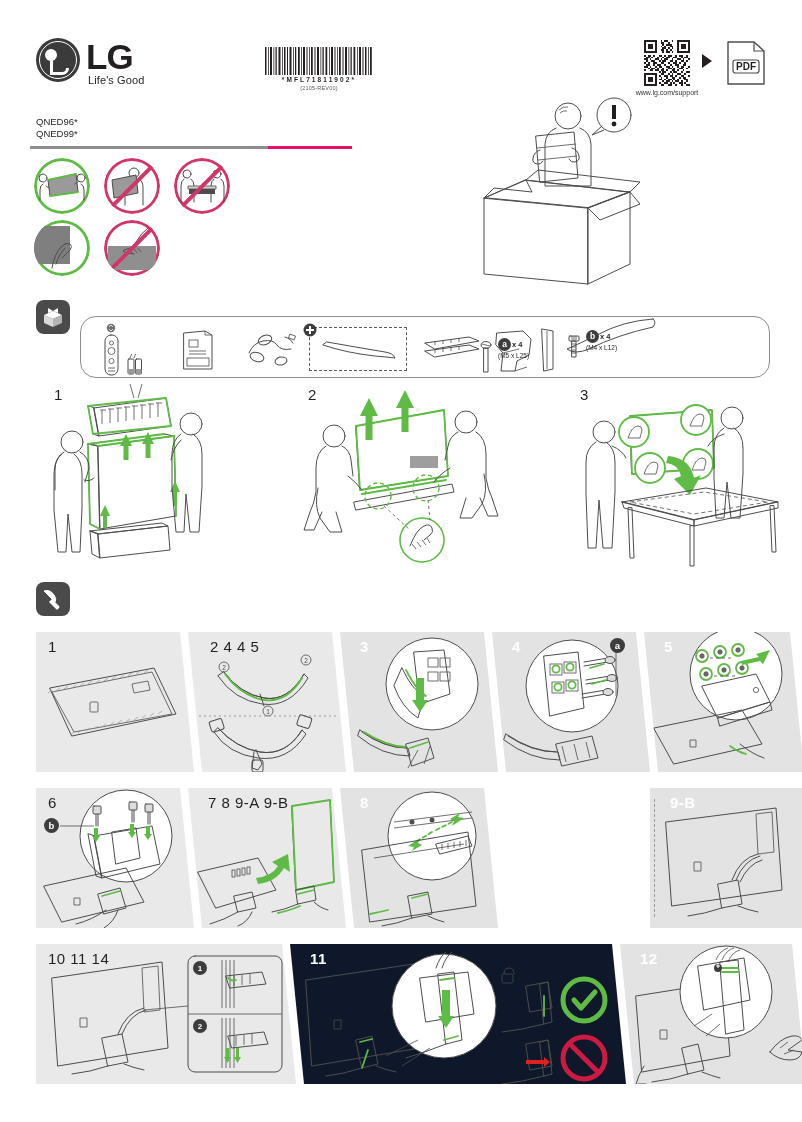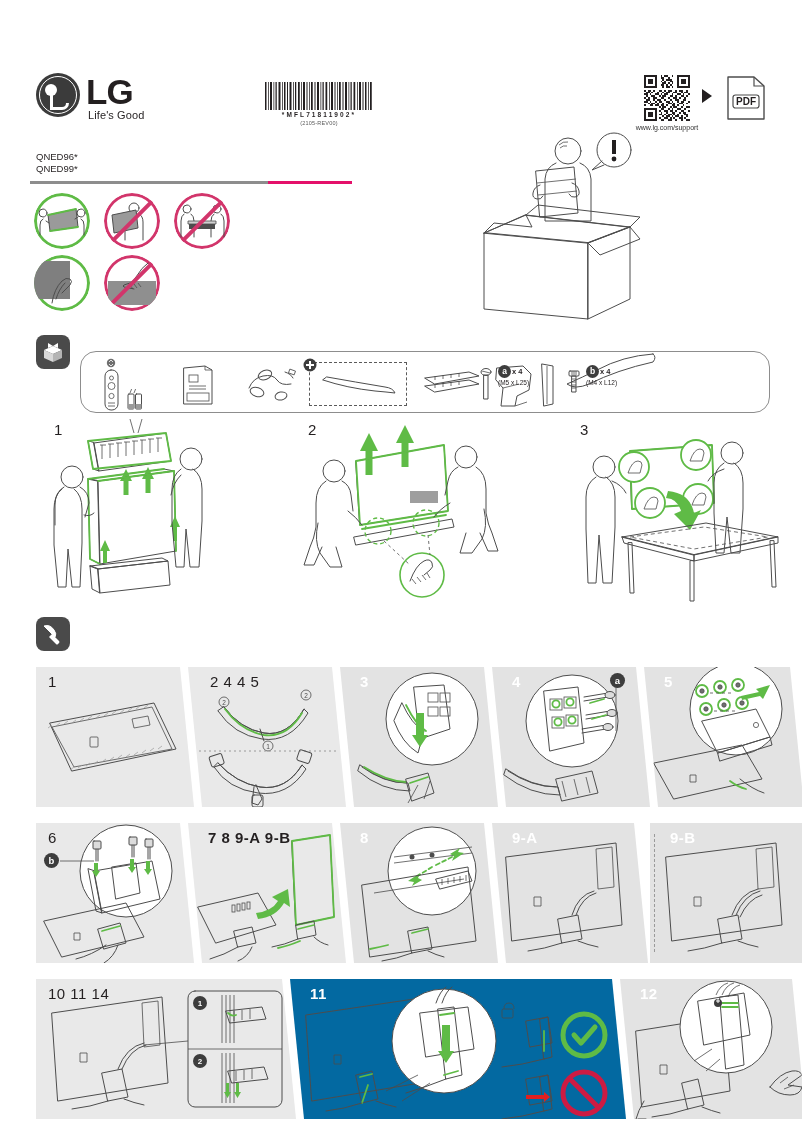--- a/index.html
+++ b/index.html
@@ -6,21 +6,21 @@
   html, body { margin: 0; padding: 0; }
   body {
     width: 802px;
     height: 1122px;
     background: #ffffff;
     font-family: "Liberation Sans", sans-serif;
     color: #231f20;
     overflow: hidden;
     position: relative;
   }
-  .page { position: relative; width: 802px; height: 840px; margin-top: 35px; }
+  .page { position: relative; width: 802px; height: 840px; }
 
   
   .header { position: absolute; left: 0; top: 0; width: 802px; height: 150px; }
 
   .lg-logo { position: absolute; left: 36px; top: 38px; width: 140px; height: 46px; }
   .lg-mark {
     position: absolute; left: 0; top: 0; width: 44px; height: 44px;
     border-radius: 50%; background: #3b3b3b;
   }
   .lg-mark .eye {
@@ -573,21 +573,21 @@
     <svg class="acc-item" style="left:458px; top:10px; width:18px; height:46px;" viewBox="0 0 18 46">
       <path class="ln" d="M3 2 L14 4 L14 42 L5 44 Z" fill="#cfcfcf"></path>
       <path class="ln2" d="M8 4 v38"></path>
     </svg>
 
     <svg class="acc-item" style="left:482px; top:-4px; width:94px; height:44px;" viewBox="0 0 94 44">
       <path class="ln" d="M90 6 q-30 2 -56 16 q-14 7 -30 14 q8 6 22 0 q28 -14 64 -22 q4 -5 0 -8 Z" fill="#d2d2d2"></path>
     </svg>
   </div>
 
-  <div class="screw-spec" style="left:486px; top:330px; width:80px;">
+  <div class="screw-spec" style="left:486px; top:338px; width:80px;">
     <svg style="position:absolute; left:-6px; top:2px; width:12px; height:34px;" viewBox="0 0 12 34">
       <ellipse class="ln" cx="6" cy="5" rx="5" ry="3.5" fill="#e0e0e0"></ellipse>
       <path class="ln2" d="M2 4 l8 2"></path>
       <rect class="ln" x="4" y="8" width="4" height="24" fill="#cfcfcf"></rect>
     </svg>
     <span class="badge-dark" style="margin-left:12px;">a</span><span class="qty">x 4</span>
     <span class="dim" style="margin-left:12px;">(M5 x L25)</span>
   </div>
 
   <div class="screw-spec" style="left:574px; top:330px; width:80px;">
@@ -890,21 +890,21 @@
 
         <path class="ln" d="M8 98 L90 80 L108 114 L26 134 Z" fill="#ffffff"></path>
         <path class="ln2" d="M38 110 h6 v7 h-6 Z" fill="#f0f0f0"></path>
         <path class="ln" d="M62 106 L84 100 L90 120 L68 126 Z" fill="#9a9a9a"></path>
         <path class="gl" d="M66 108 L84 103"></path>
         <path class="ln" d="M70 122 q-14 10 -30 14" fill="none"></path>
         <path class="ln" d="M82 122 q-4 12 -14 18" fill="none"></path>
       </svg>
     </div>
 
-    <div class="panel chev-in" style="left:152px; width:158px;font-weight:bold;">
+    <div class="panel chev-in" style="left:152px; width:158px;">
       <div class="pnum multi" style="left:20px;">7 8 9-A 9-B</div>
       <svg viewBox="0 0 158 140" style="width:158px;height:140px;">
 
         <path class="ln" d="M10 84 L70 70 L88 102 L28 120 Z" fill="#ffffff"></path>
         <g class="ln2">
           <rect x="44" y="82" width="3" height="7"></rect>
             <rect x="49" y="81" width="3" height="7"></rect>
           <rect x="54" y="80" width="3" height="7"></rect>
             <rect x="59" y="79" width="3" height="7"></rect>
         </g>
@@ -939,32 +939,20 @@
 
         <path class="ln" d="M22 62 L128 44 L136 118 L30 134 Z" fill="#ffffff"></path>
         <path class="ln2" d="M34 70 L124 56"></path>
         <path class="ln" d="M68 108 L88 104 L92 126 L72 130 Z" fill="#9a9a9a"></path>
         <path class="gl" d="M72 110 L88 106"></path>
         <path class="ln" d="M72 130 q-16 6 -30 8 M88 128 q8 4 16 6" fill="none"></path>
         <path class="gl" d="M30 126 q10 -2 18 -4"></path>
       </svg>
     </div>
 
-    <div class="panel chev-in" style="left:456px; width:156px; background:#e3e3e3;">
-      <div class="pnum white" style="left:20px;">9-A</div>
-      <svg viewBox="0 0 156 140" style="width:156px;height:140px;">
-        <path class="ln" d="M14 34 L124 20 L130 102 L20 118 Z" fill="#ffffff"></path>
-        <path class="ln2" d="M104 26 L120 24 L122 64 L106 66 Z" fill="#f6f6f6"></path>
-        <path class="ln2" d="M42 74 h7 v9 h-7 Z" fill="#f0f0f0"></path>
-        <path class="ln" d="M66 96 L86 92 L90 116 L70 120 Z" fill="#9a9a9a"></path>
-        <path class="ln" d="M70 120 q-18 6 -34 8 M86 118 q10 4 20 6" fill="none"></path>
-        <path class="ln" d="M80 92 q6 -20 22 -24" fill="none"></path>
-        <path class="ln" d="M84 92 q6 -18 20 -22" fill="none"></path>
-      </svg>
-    </div>
 
     <div class="panel plain" style="left:614px; width:154px; background:#e3e3e3;">
       <div class="dash-div" style="left:4px;"></div>
       <div class="pnum white" style="left:20px;text-align:center;">9-B</div>
       <svg viewBox="0 0 154 140" style="width:154px;height:140px;">
         <path class="ln" d="M16 34 L126 20 L132 102 L22 118 Z" fill="#ffffff"></path>
         <path class="ln2" d="M106 26 L122 24 L124 64 L108 66 Z" fill="#f6f6f6"></path>
         <path class="ln2" d="M44 74 h7 v9 h-7 Z" fill="#f0f0f0"></path>
         <path class="ln" d="M68 96 L88 92 L92 116 L72 120 Z" fill="#9a9a9a"></path>
         <path class="ln" d="M72 120 q-18 6 -34 8 M88 118 q10 4 20 6" fill="none"></path>
@@ -1004,21 +992,21 @@
         <g class="ln2">
           <path d="M186 74 v50 M190 74 v50 M194 74 v50 M198 74 v50"></path>
         </g>
         <path class="ln" d="M192 92 L228 88 L232 100 L196 104 Z" fill="#dcdcdc"></path>
         <path class="ln2" d="M200 92 v10 M208 91 v10 M216 90 v10"></path>
         <path class="gfill" d="M190 104 h3 v9 l2 0 l-3.5 6 l-3.5 -6 l2 0 Z"></path>
         <path class="gfill" d="M200 104 h3 v9 l2 0 l-3.5 6 l-3.5 -6 l2 0 Z"></path>
       </svg>
     </div>
 
-    <div class="panel chev-in" style="left:254px; width:336px; background:#0369a1;">
+    <div class="panel chev-in" style="left:254px; width:336px; background:#0f172a;">
       <div class="pnum white" style="left:20px;">11</div>
       <svg viewBox="0 0 336 140" style="width:336px;height:140px;">
 
         <path class="ln" d="M16 36 L124 20 L130 104 L22 122 Z" fill="#ffffff"></path>
         <path class="ln2" d="M44 76 h7 v9 h-7 Z" fill="#f0f0f0"></path>
         <path class="ln" d="M66 96 L82 92 L88 120 L72 124 Z" fill="#8e8e8e"></path>
         <path class="gl" d="M70 98 L82 95 M72 124 L78 106"></path>
         <path class="ln" d="M72 124 q-18 6 -36 8 M86 122 q10 4 20 6" fill="none"></path>
 
         <circle cx="154" cy="62" r="52" fill="#ffffff" stroke="#4d4d4d" stroke-width="1"></circle>

